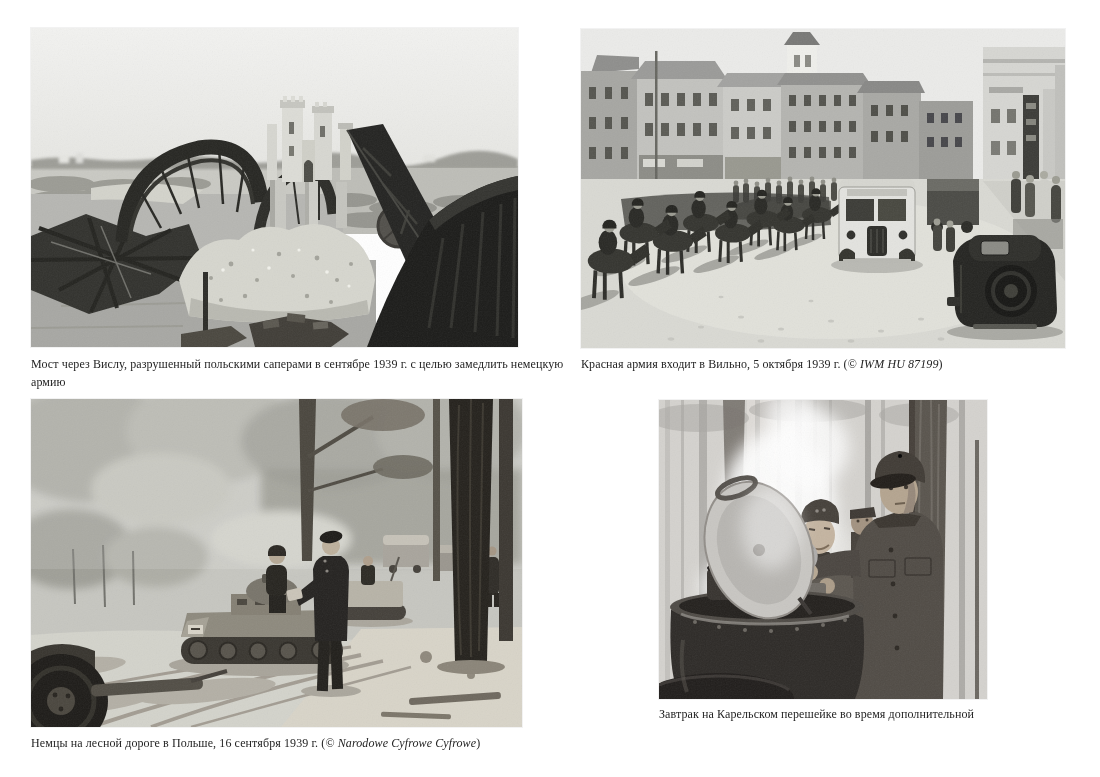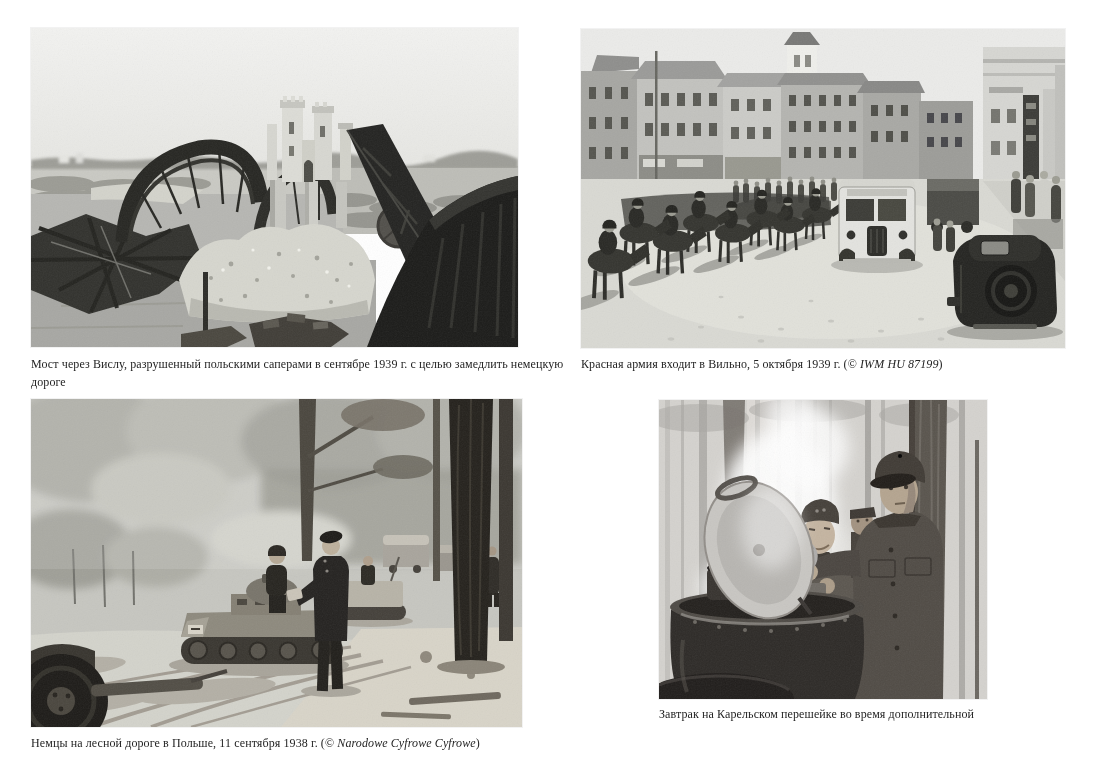--- a/index.html
+++ b/index.html
@@ -183,21 +183,21 @@
       <path d="M218,296 L258,288 L300,294 L318,306 L300,319 L224,319 Z" fill="#403d37"></path>
       <rect x="232" y="292" width="16" height="8" fill="#5a574f" transform="rotate(-8 240 296)"></rect>
       <rect x="256" y="286" width="18" height="8" fill="#55524a" transform="rotate(6 265 290)"></rect>
       <rect x="282" y="294" width="15" height="7" fill="#66635b" transform="rotate(-5 289 297)"></rect>
       <path d="M150,306 L200,298 L216,310 L196,319 L150,319 Z" fill="#4a473f"></path>
     </g>
     <rect width="487" height="319" filter="url(#gr1)"></rect>
   </svg>
   <figcaption class="cap">
     <span class="ln">Мост через Вислу, разрушенный польскими саперами в сентябре 1939 г. с целью замедлить немецкую</span>
-    <span class="ln">дороге</span>
+    <span class="ln">армию</span>
   </figcaption>
 </figure>
 
 <figure id="f2">
   <svg viewBox="0 0 484 319" width="484" height="319" role="img" preserveAspectRatio="none" aria-label="Черно-белое фото: кавалерийская колонна, автобус и автомобиль на булыжной улице города">
     <defs>
       <filter id="gr2">
           <feTurbulence type="fractalNoise" baseFrequency="0.8" numOctaves="2" stitchTiles="stitch"></feTurbulence>
           <feColorMatrix type="saturate" values="0"></feColorMatrix>
           <feComponentTransfer>
@@ -561,21 +561,21 @@
       <circle cx="30" cy="302" r="14" fill="#4a463e"></circle>
       <circle cx="24" cy="296" r="2.4" fill="#26231e"></circle>
         <circle cx="37" cy="297" r="2.4" fill="#26231e"></circle>
         <circle cx="30" cy="310" r="2.4" fill="#26231e"></circle>
       <rect x="60" y="282" width="112" height="12" rx="5" fill="#514d45" transform="rotate(-4 116 288)"></rect>
       <line x1="160" y1="282" x2="196" y2="272" stroke="#44403a" stroke-width="4"></line>
     </g>
     <rect width="491" height="328" filter="url(#gr3)"></rect>
   </svg>
   <figcaption class="cap">
-    <span>Немцы на лесной дороге в Польше, 11 сентября 1938 г. (© </span><span class="it">Narodowe Cyfrowe Cyfrowe</span><span>)</span>
+    <span>Немцы на лесной дороге в Польше, 16 сентября 1939 г. (© </span><span class="it">Narodowe Cyfrowe Cyfrowe</span><span>)</span>
   </figcaption>
 </figure>
 
 <figure id="f4">
   <svg viewBox="0 0 328 299" width="328" height="299" role="img" preserveAspectRatio="none" aria-label="Черно-белое фото: солдаты у дымящейся полевой кухни в сосновом лесу">
     <defs>
       <filter id="bl4" x="-50%" y="-50%" width="200%" height="200%">
           <feGaussianBlur stdDeviation="8"></feGaussianBlur>
         </filter>
       <filter id="gr4">

